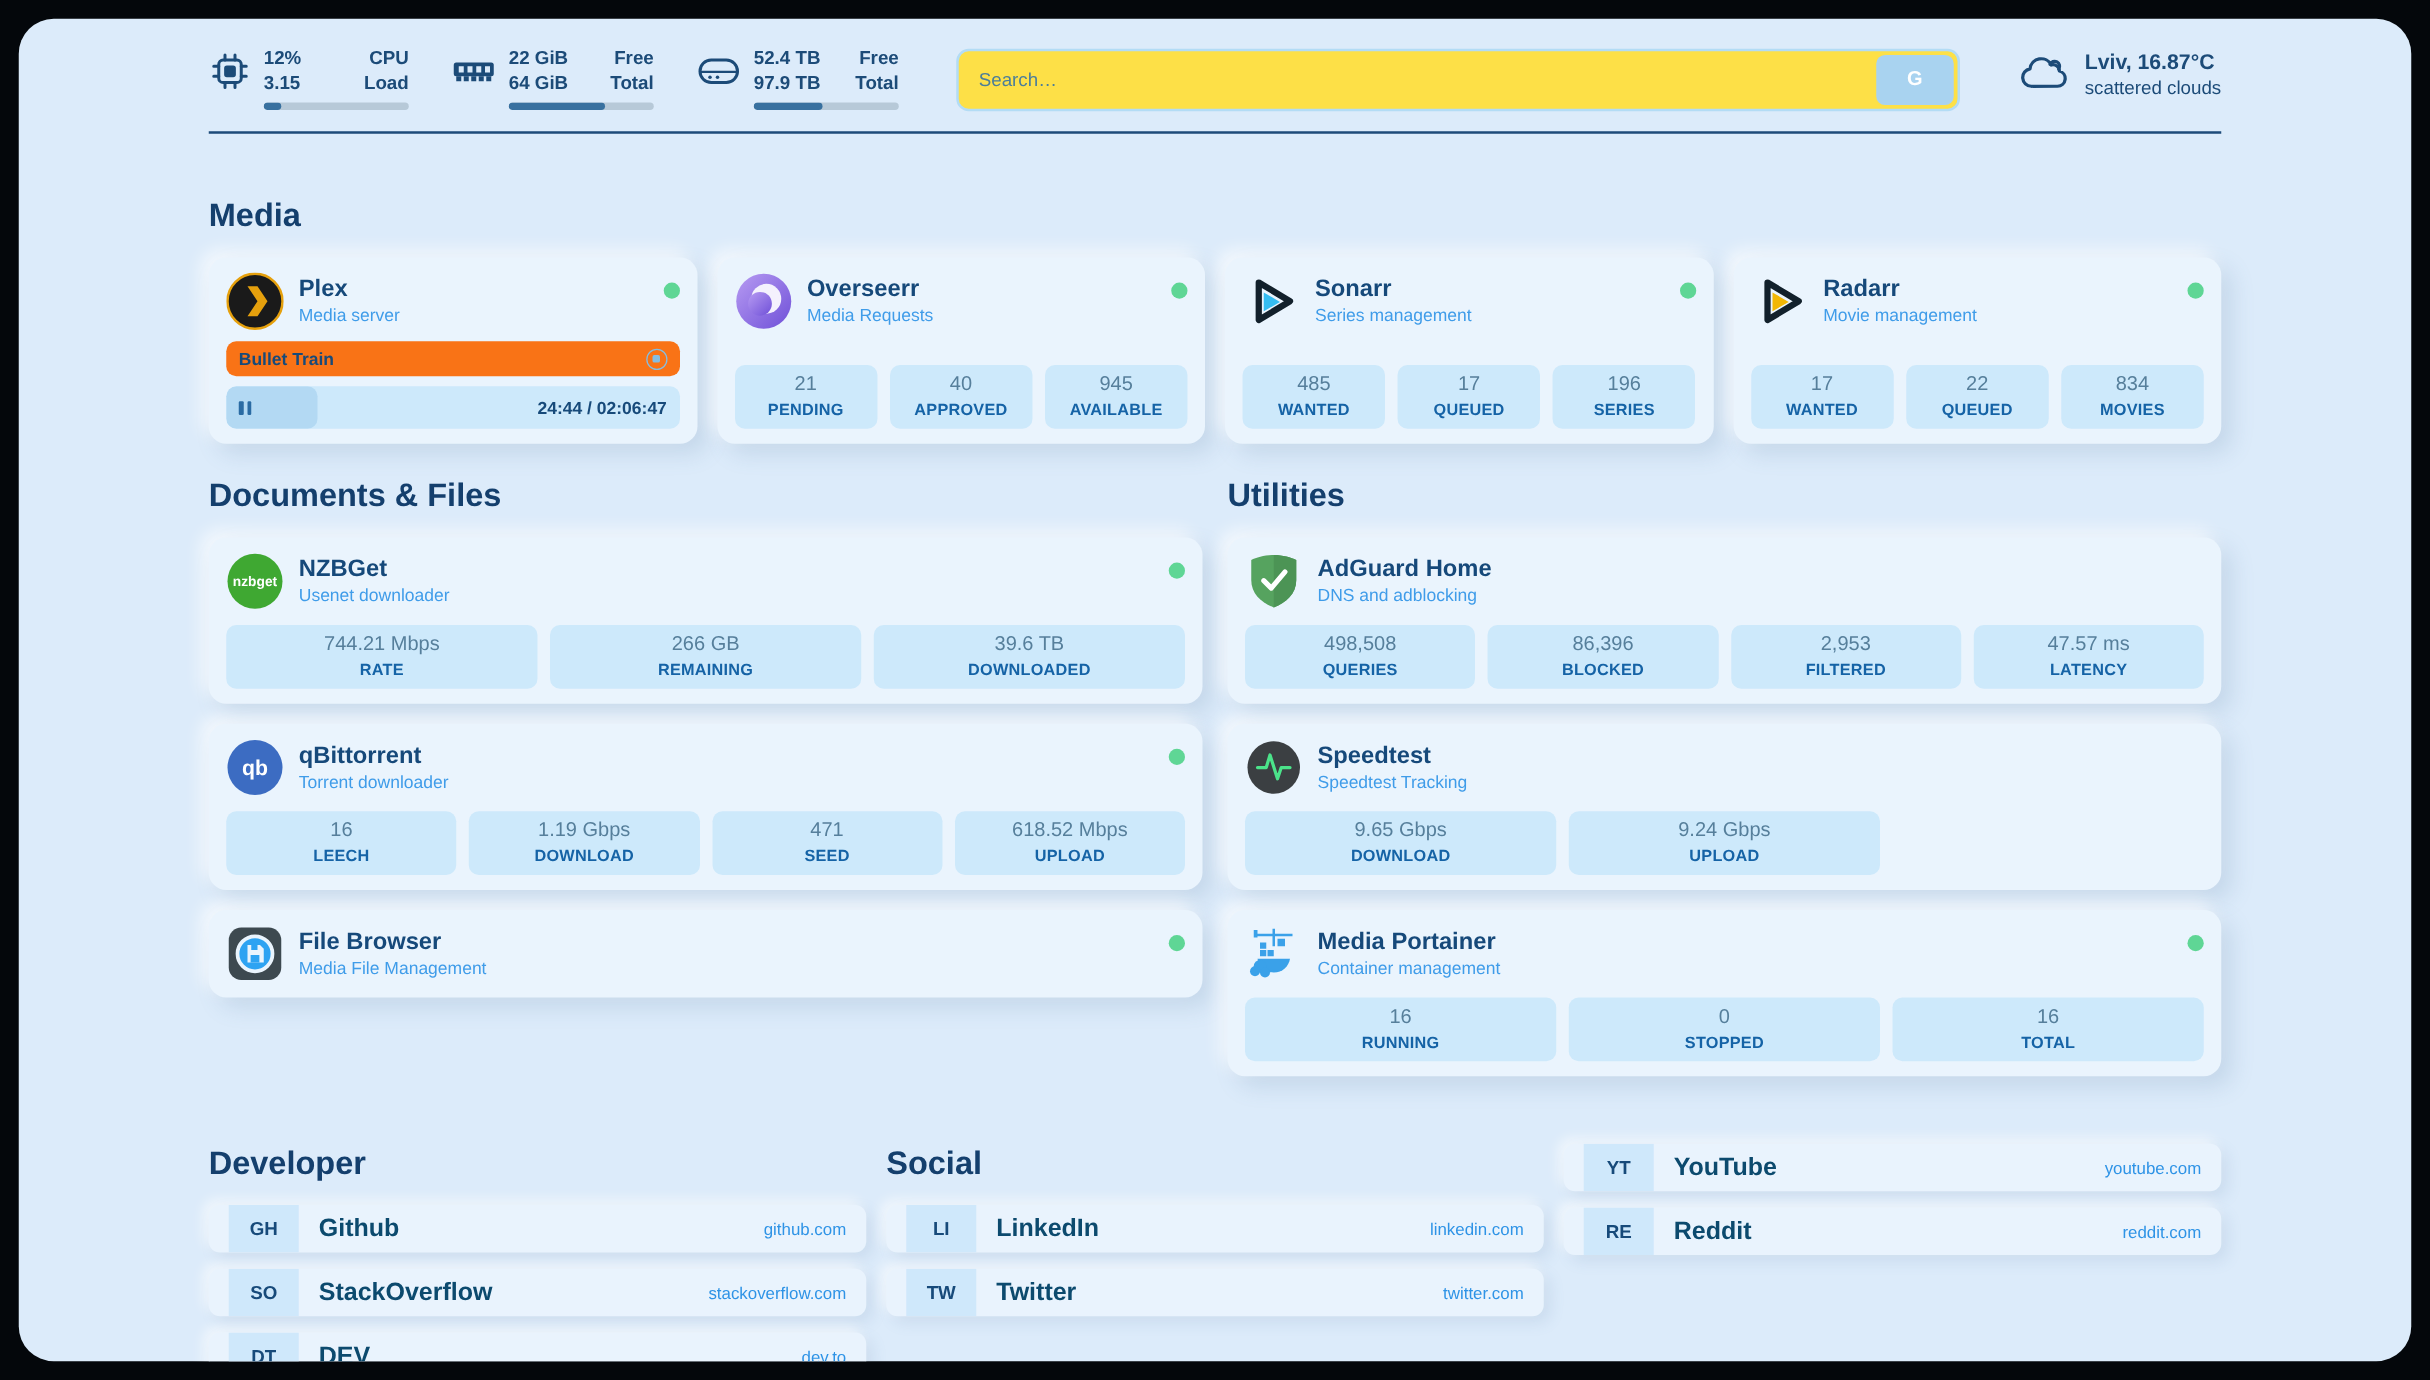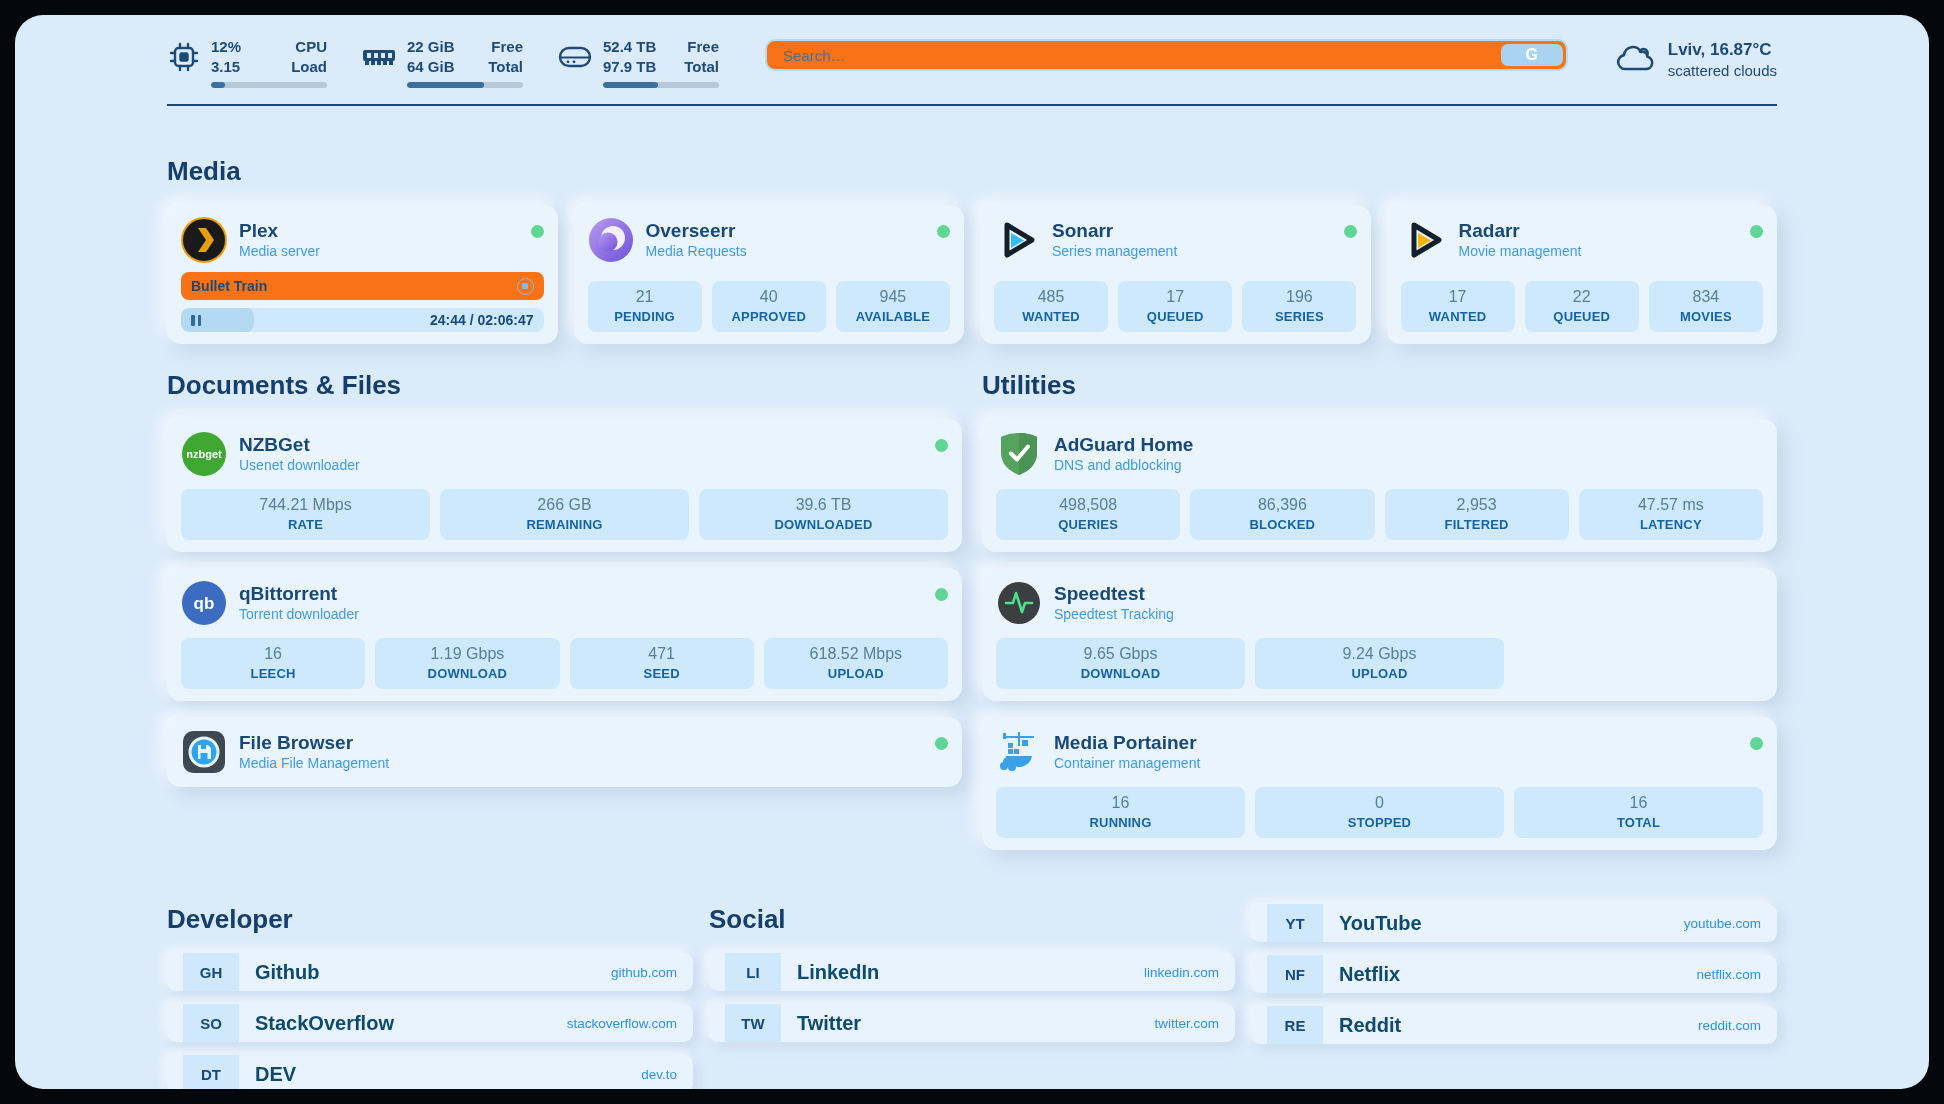--- a/index.html
+++ b/index.html
@@ -10,21 +10,21 @@
   .header { display:flex; align-items:flex-start; }
   .hstats { display:flex; gap:34px; }
   .hstat { display:flex; gap:10px; }
   .hstat svg { flex:none; margin-top:3px; }
   .hstat-body { width:116px; }
   .hrows { display:flex; justify-content:space-between; color:#1c4b78; font-size:15px; font-weight:700; line-height:1.3; }
   .hcol-r { text-align:right; font-weight:600; }
   .hbar { margin-top:6px; height:6px; border-radius:3px; background:#b7c9d8; overflow:hidden; }
   .hfill { height:100%; border-radius:3px; background:#38709f; }
   .searchwrap { flex:1; position:relative; margin:2px 46px 0; }
-  .searchwrap input { width:100%; height:32px; border:2px solid #b3dcf5; border-radius:10px; background:#f97316; padding:0 84px 0 16px; font-size:15px; color:#1c4b78; outline:none; font-family:inherit; }
+  .searchwrap input { width:100%; height:50px; border:2px solid #b3dcf5; border-radius:10px; background:#fde047; padding:0 84px 0 16px; font-size:15px; color:#1c4b78; outline:none; font-family:inherit; }
   .searchwrap input::placeholder { color:#2d6da8; opacity:.85; }
   .gbtn { position:absolute; top:5px; right:5px; bottom:5px; width:62px; border:none; border-radius:7px; background:#a9d3f0; color:#fff; font-size:16px; font-weight:700; cursor:pointer; font-family:inherit; }
   .weather { display:flex; align-items:center; gap:12px; color:#1c4b78; margin-top:2px; }
   .wloc { font-size:17px; font-weight:700; line-height:1.35; }
   .wcond { font-size:15px; font-weight:500; }
   .divider { margin-top:16px; border-bottom:2px solid #1d4b79; }
 
   
   .sec-title { font-size:26px; font-weight:700; color:#143f6d; margin-bottom:18px; }
   .media-sec { margin-top:50px; }
@@ -45,21 +45,21 @@
   .stat4 { grid-template-columns:repeat(4,1fr); }
   .mt-auto { margin-top:auto; }
   .sbox { background:#cde9fb; border-radius:8px; text-align:center; padding:7px 4px 8px; }
   .sval { font-size:16px; color:#567f9b; }
   .slab { font-size:13px; font-weight:700; color:#1563a6; margin-top:3px; letter-spacing:.2px; }
 
   
   .prow { background:#f97316; border-radius:8px; height:28px; display:flex; align-items:center; padding:0 10px; margin-top:9px; font-size:14px; font-weight:700; color:#174a7a; }
   .stopbtn { margin-left:auto; width:17px; height:17px; border:1.5px solid #85bde2; border-radius:50%; display:flex; align-items:center; justify-content:center; cursor:pointer; background:none; }
   .stopbtn::after { content:''; width:6px; height:6px; background:#85bde2; border-radius:1.5px; }
-  .pbar { position:relative; background:#cde9fb; border-radius:8px; height:24px; margin-top:8px; display:flex; align-items:center; padding:0 10px; overflow:hidden; }
+  .pbar { position:relative; background:#cde9fb; border-radius:8px; height:34px; margin-top:8px; display:flex; align-items:center; padding:0 10px; overflow:hidden; }
   .pfill { position:absolute; left:0; top:0; bottom:0; background:#b3d9f3; border-radius:8px; }
   .pause { position:relative; display:flex; gap:3px; }
   .pause i { width:3.5px; height:11px; background:#2a6ba3; border-radius:1px; }
   .ptime { position:relative; margin-left:auto; font-size:14px; font-weight:700; color:#174a7a; }
 
   
   .bookmarks { margin-top:54px; display:grid; grid-template-columns:repeat(3,1fr); gap:16px; align-items:start; }
   .link-row { display:flex; align-items:center; height:38px; background:#e9f3fd; border-radius:9px; overflow:hidden; margin-bottom:13px; box-shadow:5px 5px 12px rgba(90,125,168,.14), -4px -4px 10px rgba(255,255,255,.65); cursor:pointer;padding-left:16px; }
   .link-abbr { width:56px; align-self:stretch; background:#cfe8fb; display:flex; align-items:center; justify-content:center; font-size:15px; font-weight:700; color:#174a7a; }
   .link-name { margin-left:16px; font-size:20px; font-weight:600; color:#0c4a6e; }
@@ -505,25 +505,20 @@
       </div>
     </div>
 
     <div>
       <div class="link-row">
         <span class="link-abbr">YT</span>
         <span class="link-name">YouTube</span>
         <span class="link-url">youtube.com</span>
       </div>
       <div class="link-row">
-        <span class="link-abbr">NF</span>
-        <span class="link-name">Netflix</span>
-        <span class="link-url">netflix.com</span>
-      </div>
-      <div class="link-row">
         <span class="link-abbr">RE</span>
         <span class="link-name">Reddit</span>
         <span class="link-url">reddit.com</span>
       </div>
     </div>
   </div>
 
 </div>
 
 </body></html>

